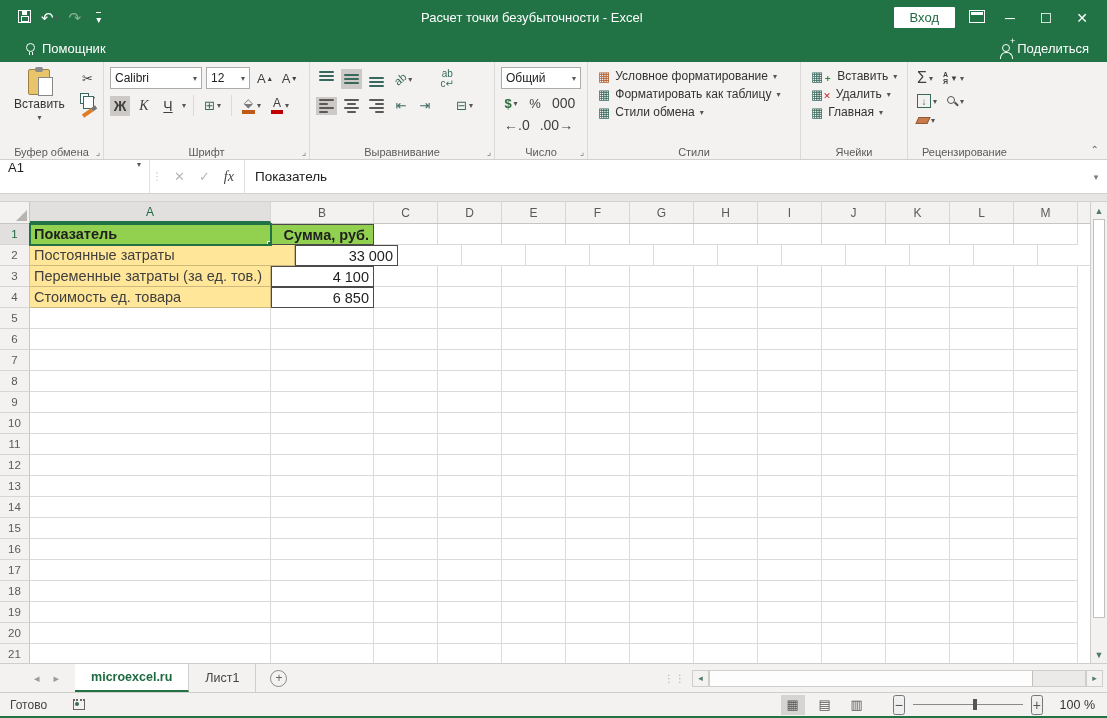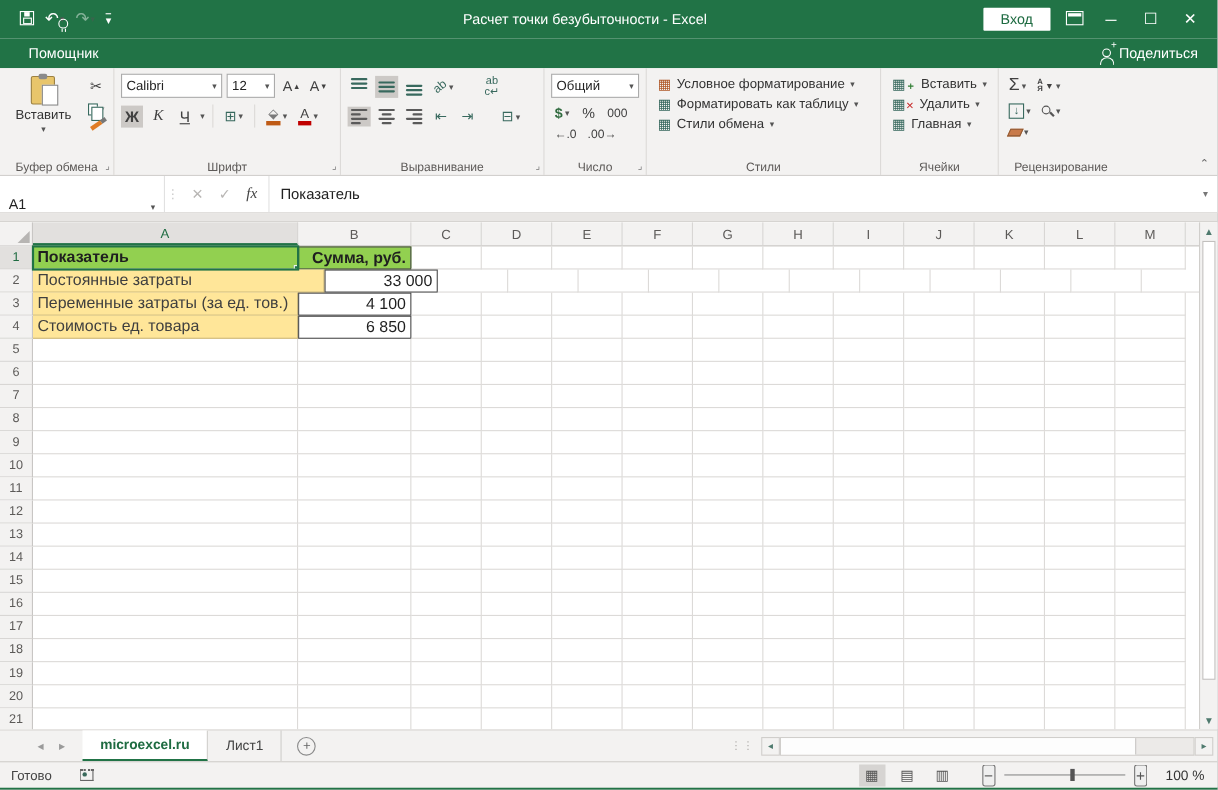--- a/index.html
+++ b/index.html
@@ -65,38 +65,38 @@
   .vline{width:1px;background:#dcdad8;align-self:stretch;margin:0 3px;}
   
   .al{display:inline-flex;flex-direction:column;gap:2px;width:15px;align-items:flex-start;}
   .al i{height:2px;background:#5a5a5a;border-radius:1px;display:block;}
   .al.c{align-items:center;} .al.r{align-items:flex-end;}
   .al i:nth-child(odd){width:15px;} .al i:nth-child(even){width:9px;}
   .al.full i{width:15px;}
   .valign i{background:#38695e;}
   
   .num-cur{color:#2f6a3e;font-size:13px;font-weight:bold;}
-  .small-t{font-size:11px;letter-spacing:0;color:#404040;}
+  .small-t{font-size:14px;letter-spacing:0;color:#404040;}
   
   .stack-btn{display:flex;align-items:center;gap:5px;background:none;border:none;font-size:12px;color:#333;padding:2px 4px;white-space:nowrap;}
   .tbl-ic{font-size:13px;color:#38695e;line-height:1;}
   .tbl-ic.cf{color:#b05a2a;}
   .mark{font-size:9px;font-weight:bold;}
   .mark.g{color:#2e7d32;} .mark.r{color:#c62828;}
   
   .sigma{font-size:16px;color:#404040;}
   .sortic{display:inline-flex;flex-direction:column;font-size:7px;line-height:1;color:#404040;font-weight:bold;}
   .filldown{width:14px;height:14px;border:1px solid #38695e;display:inline-flex;align-items:center;justify-content:center;font-size:10px;color:#38695e;}
   .mag{width:8px;height:8px;border:1.6px solid #555;border-radius:50%;position:relative;display:inline-block;margin:0 3px 2px 0;}
   .mag:after{content:'';position:absolute;width:5px;height:1.6px;background:#555;transform:rotate(45deg);right:-5px;bottom:-2px;}
   .eraser{width:12px;height:7px;background:#c87a4a;transform:skewX(-25deg);display:inline-block;border:1px solid #8f5a34;}
   .collapse{position:absolute;right:8px;bottom:4px;color:#666;font-size:10px;}
   
   .fbar{height:34px;background:#fff;border-bottom:1px solid #d4d2cf;display:flex;align-items:stretch;flex:0 0 auto;}
-  .namebox{width:150px;display:flex;align-items:flex-end;padding-left:8px;font-size:13px;color:#222;border-right:1px solid #e1e1e1;position:relative;}
+  .namebox{width:150px;display:flex;align-items:flex-start;padding-left:8px;font-size:13px;color:#222;border-right:1px solid #e1e1e1;position:relative;}
   .namebox .dd{position:absolute;right:8px;}
   .fsep{width:14px;display:flex;align-items:center;justify-content:center;color:#c8c8c8;font-size:11px;}
   .fbtns{display:flex;align-items:center;gap:14px;padding:0 10px;border-right:1px solid #e1e1e1;}
   .fbtn{color:#b8b6b4;font-size:13px;background:none;border:none;}
   .fx{font-family:"Liberation Serif",serif;font-style:italic;color:#444;font-size:14px;}
   .ftext{flex:1;display:flex;align-items:center;padding-left:10px;font-size:13.5px;color:#222;}
   .fexpand{width:22px;display:flex;align-items:center;justify-content:center;color:#777;font-size:9px;}
   .gap8{height:8px;background:#e8e6e4;border-bottom:1px solid #d4d2cf;flex:0 0 auto;}
   
   .gridwrap{flex:1;position:relative;background:#fff;overflow:hidden;}
@@ -160,21 +160,21 @@
     <div class="tb-right">
       <button class="login-btn">Вход</button>
       <button class="qbtn"><span class="ribopt"></span></button>
       <button class="winbtn">─</button>
       <button class="winbtn">☐</button>
       <button class="winbtn">✕</button>
     </div>
   </div>
 
   <div class="tabrow">
-    <div class="tr-item" style="margin-left:26px;flex-direction:column;">
+    <div class="tr-item" style="margin-left:26px;">
       <span class="bulb"></span>
       <span>Помощник</span>
     </div>
     <div class="tr-item" style="margin-left:auto;margin-right:18px;">
       <span class="person">
           <i>+</i>
         </span>
       <span>Поделиться</span>
     </div>
   </div>

